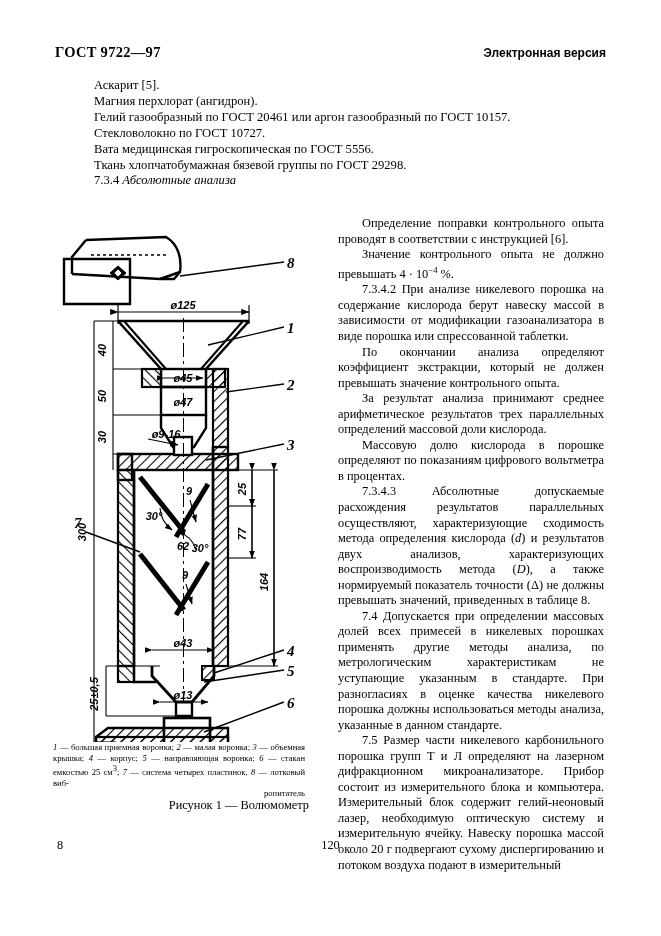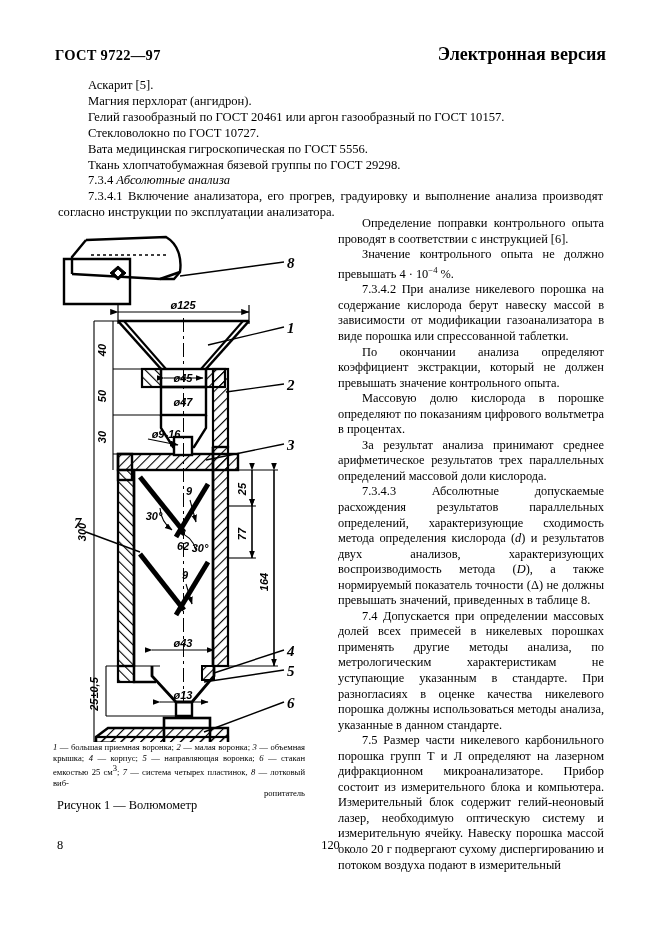--- a/index.html
+++ b/index.html
@@ -33,30 +33,30 @@
     justify-content: space-between;
     align-items: baseline;
   }
   .hdr .gost {
     font-family: "Liberation Serif", serif;
     font-weight: bold;
     font-size: 14.5px;
     letter-spacing: 0.3px;
   }
   .hdr .ver {
-    font-family: Liberation Serif, serif;
+    font-family: Liberation Sans, sans-serif;
     font-weight: bold;
-    font-size: 18px;
+    font-size: 12px;
   }
 
   
   .intro {
     position: absolute;
     top: 78px;
-    left: 58px;
+    left: 64px;
     width: 545px;
     font-size: 12.6px;
     line-height: 15.9px;
   }
   .intro .ln {
     white-space: nowrap;
     text-indent: 30px;
   }
   .intro .ln .ital {
     font-style: italic;
@@ -105,21 +105,21 @@
     text-align: justify;
   }
   .figcap .num { font-style: italic; }
   .figcap .last { text-align: right; }
 
   .figtitle {
     position: absolute;
     left: 57px;
     top: 798px;
     width: 252px;
-    text-align: left;
+    text-align: right;
     font-size: 12.4px;
   }
 
   
   .pg-left {
     position: absolute;
     left: 57px;
     top: 838px;
     font-size: 12.4px;
   }
@@ -146,31 +146,30 @@
     <div class="ln">Аскарит [5].</div>
     <div class="ln">Магния перхлорат (ангидрон).</div>
     <div class="ln">Гелий газообразный по ГОСТ 20461 или аргон газообразный по ГОСТ 10157.</div>
     <div class="ln">Стекловолокно по ГОСТ 10727.</div>
     <div class="ln">Вата медицинская гигроскопическая по ГОСТ 5556.</div>
     <div class="ln">Ткань хлопчатобумажная бязевой группы по ГОСТ 29298.</div>
     <div class="ln">
       <span>7.3.4</span>
       <span class="ital">Абсолютные анализа</span>
     </div>
-    <div class="para">7.3.4.1 Включение анализатора, его прогрев, градуировку и выполнение анализа производят согласно инструкции по эксплуатации анализатора.</div>
   </div>
 
   <div class="rcol">
     <p>Определение поправки контрольного опыта проводят в соответствии с инструкцией [6].</p>
     <p><span>Значение контрольного опыта не должно превышать 4 · 10</span><sup>−4</sup><span> %.</span></p>
     <p>7.3.4.2 При анализе никелевого порошка на содержание кислорода берут навеску массой в зависимости от модификации газоанализатора в виде порошка или спрессованной таблетки.</p>
     <p>По окончании анализа определяют коэффициент экстракции, который не должен превышать значение контрольного опыта.</p>
+    <p>За результат анализа принимают среднее арифметическое результатов трех параллельных определений массовой доли кислорода.</p>
     <p>Массовую долю кислорода в порошке определяют по показаниям цифрового вольтметра в процентах.</p>
-    <p>За результат анализа принимают среднее арифметическое результатов трех параллельных определений массовой доли кислорода.</p>
-    <p><span>7.3.4.3 Абсолютные допускаемые расхождения результатов параллельных определений, характеризующие сходимость метода определения кислорода (</span><i>d</i><span>) и результатов двух анализов, характеризующих воспроизводимость метода (</span><i>D</i><span>), а также нормируемый показатель точности (Δ) не должны превышать значений, приведенных в таблице 8.</span></p>
+    <p><span>7.3.4.3 Абсолютные допускаемые расхождения результатов параллельных осуществляют, характеризующие сходимость метода определения кислорода (</span><i>d</i><span>) и результатов двух анализов, характеризующих воспроизводимость метода (</span><i>D</i><span>), а также нормируемый показатель точности (Δ) не должны превышать значений, приведенных в таблице 8.</span></p>
     <p>7.4 Допускается при определении массовых долей всех примесей в никелевых порошках применять другие методы анализа, по метрологическим характеристикам не уступающие указанным в стандарте. При разногласиях в оценке качества никелевого порошка должны использоваться методы анализа, указанные в данном стандарте.</p>
     <p>7.5 Размер части никелевого карбонильного порошка групп Т и Л определяют на лазерном дифракционном микроанализаторе. Прибор состоит из измерительного блока и компьютера. Измерительный блок содержит гелий-неоновый лазер, необходимую оптическую систему и измерительную ячейку. Навеску порошка массой около 20 г подвергают сухому диспергированию и потоком воздуха подают в измерительный</p>
   </div>
 
   <div class="figwrap">
     <svg width="252" height="510" viewBox="0 0 252 510">
       <defs>
         <pattern id="hatchR" width="7" height="7" patternTransform="rotate(45)" patternUnits="userSpaceOnUse">
           <line x1="0" y1="0" x2="0" y2="7" stroke="#000" stroke-width="2.2"></line>
         </pattern>

